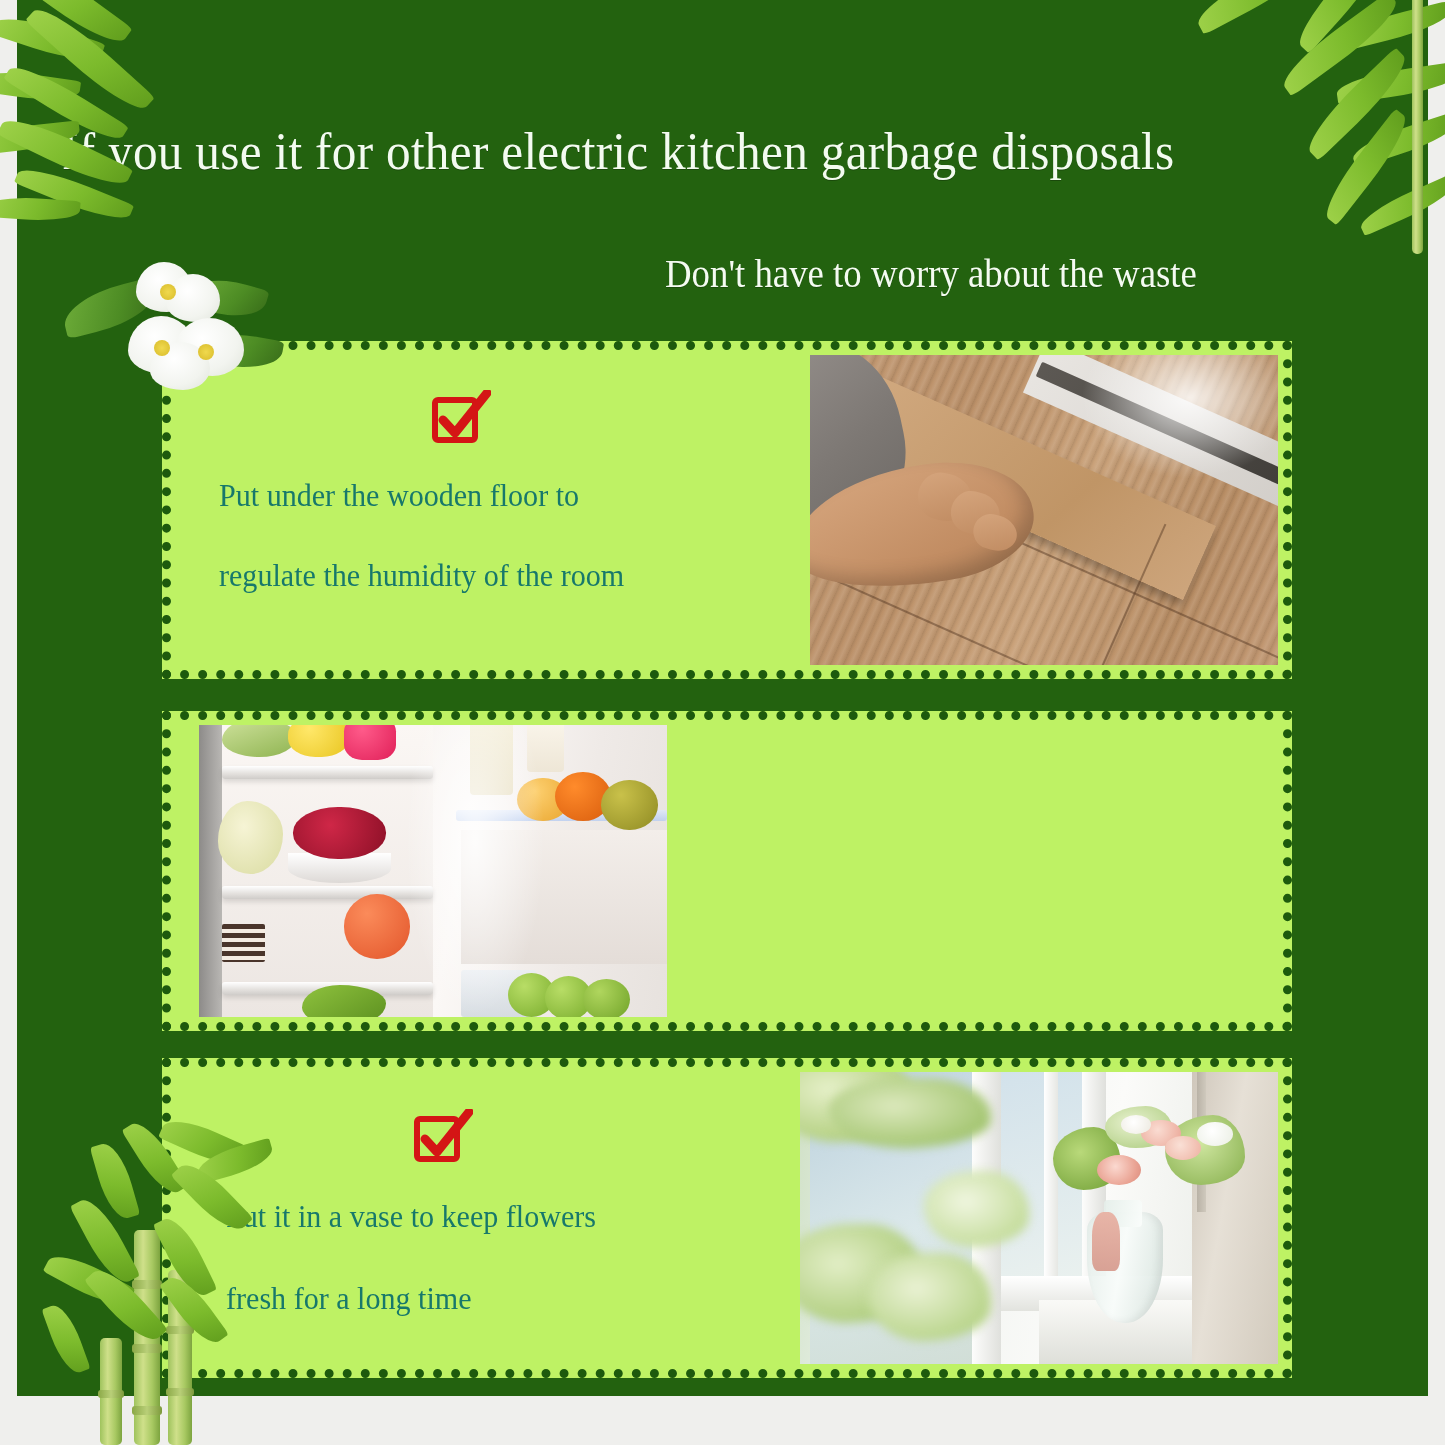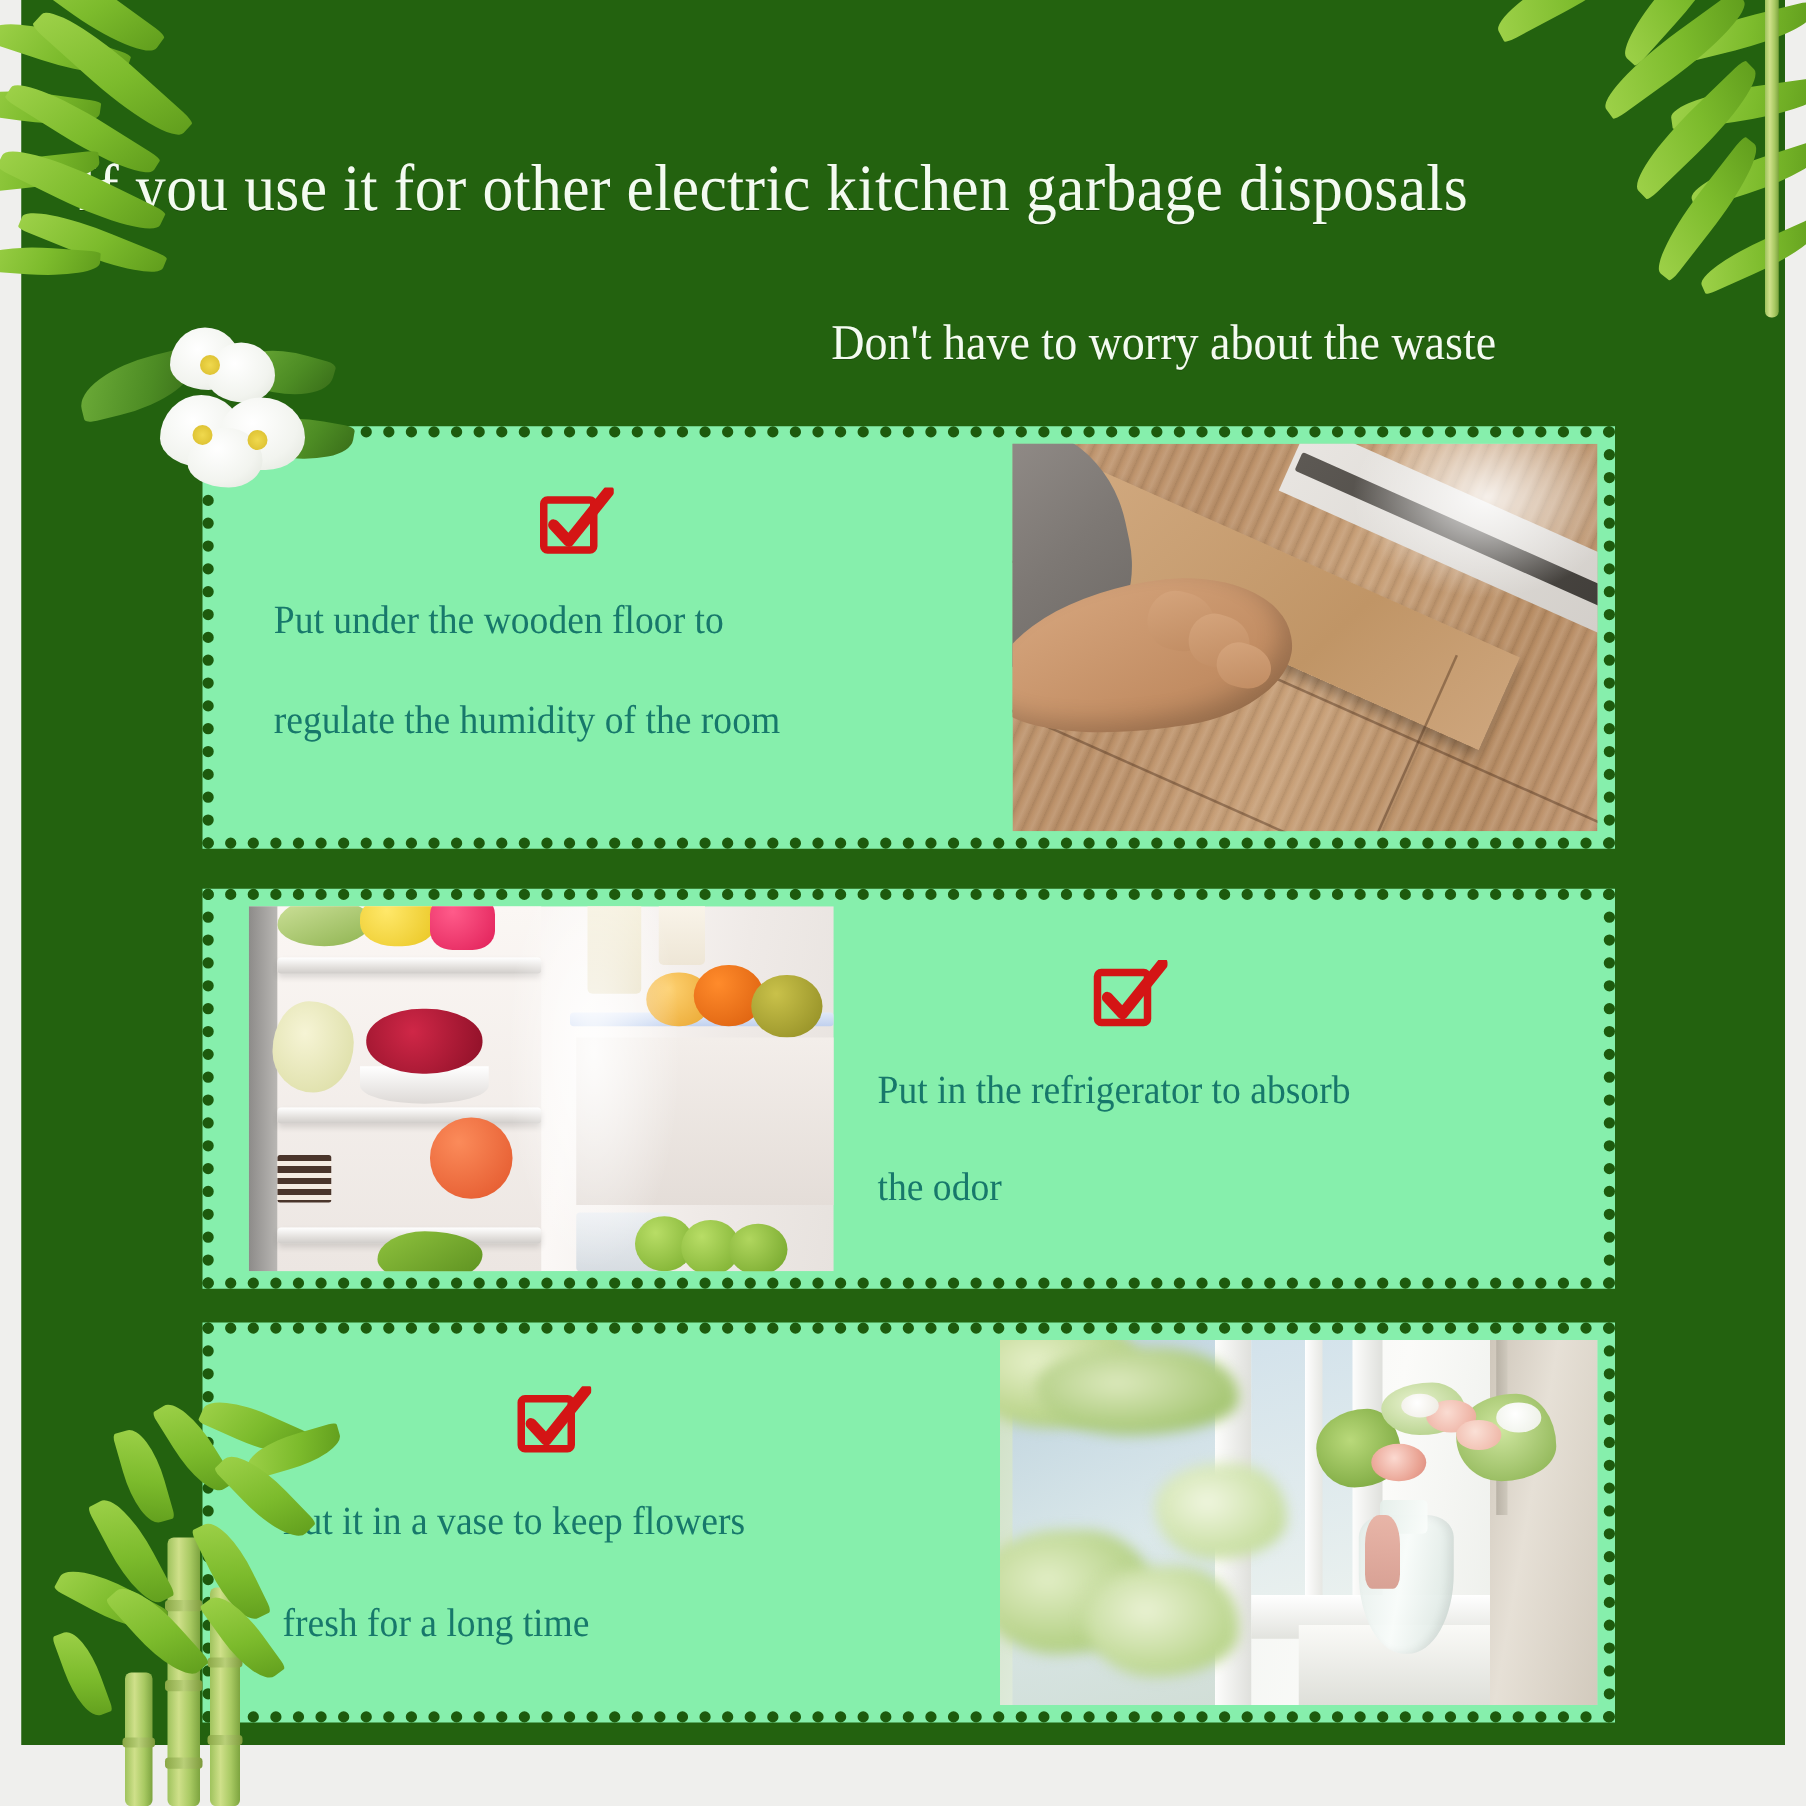--- a/index.html
+++ b/index.html
@@ -35,21 +35,21 @@
     font-size:40px;line-height:1.1;
     transform:scaleX(.92);
     transform-origin:left center;
     white-space:nowrap;
     text-shadow:0 1px 0 rgba(0,0,0,.22);
   }
 
   
   .panel{
     position:absolute;
-    background:#86efac;
+    background:#bef264;
     box-sizing:border-box;
     border:9px dotted #1d5a0d;
     display:flex;
     align-items:stretch;
   }
   #panel-1{left:145px;top:341px;width:1130px;height:338px;}
   #panel-2{left:145px;top:711px;width:1130px;height:320px;}
   #panel-3{left:145px;top:1058px;width:1130px;height:320px;}
 
   .panel .text-col{
@@ -258,30 +258,20 @@
             <div class="blob" style="left:76%;top:16%;width:12%;height:17%;background:radial-gradient(circle at 35% 30%,#ff8b2b,#d85c0c);"></div>
             <div class="blob" style="left:86%;top:19%;width:12%;height:17%;background:radial-gradient(circle at 35% 30%,#c9c14a,#8e8a22);"></div>
             <div class="fr-back" style="left:56%;top:36%;width:44%;height:46%;background:linear-gradient(180deg,#f3eeea,#e4ddd8);"></div>
             <div class="fr-blue" style="left:56%;top:84%;width:16%;height:16%;background:linear-gradient(180deg,#e9eef3,#cfd7de);opacity:.8;"></div>
             <div class="blob" style="left:66%;top:85%;width:10%;height:15%;background:radial-gradient(circle at 35% 30%,#b8dd66,#77ab2b);"></div>
             <div class="blob" style="left:74%;top:86%;width:10%;height:15%;background:radial-gradient(circle at 35% 30%,#b8dd66,#77ab2b);"></div>
             <div class="blob" style="left:82%;top:87%;width:10%;height:14%;background:radial-gradient(circle at 35% 30%,#b0d65e,#6fa227);"></div>
             <div class="glare" style="left:44%;top:0;width:30%;height:100%;"></div>
           </div>
         </div>
-        <div class="text-col">
-          <div class="check">
-            <svg viewBox="0 0 62 56" xmlns="http://www.w3.org/2000/svg">
-              <rect x="6" y="10" width="40" height="40" rx="3" fill="none" stroke="#d41515" stroke-width="6"></rect>
-              <path d="M14 30 L26 43 L58 3" fill="none" stroke="#d41515" stroke-width="9" stroke-linecap="round" stroke-linejoin="round"></path>
-            </svg>
-          </div>
-          <div class="caption">Put in the refrigerator to absorb</div>
-          <div class="caption">the odor</div>
-        </div>
       </div>
 
       <div class="panel" id="panel-3">
         <div class="text-col">
           <div class="check">
             <svg viewBox="0 0 62 56" xmlns="http://www.w3.org/2000/svg">
               <rect x="6" y="10" width="40" height="40" rx="3" fill="none" stroke="#d41515" stroke-width="6"></rect>
               <path d="M14 30 L26 43 L58 3" fill="none" stroke="#d41515" stroke-width="9" stroke-linecap="round" stroke-linejoin="round"></path>
             </svg>
           </div>

